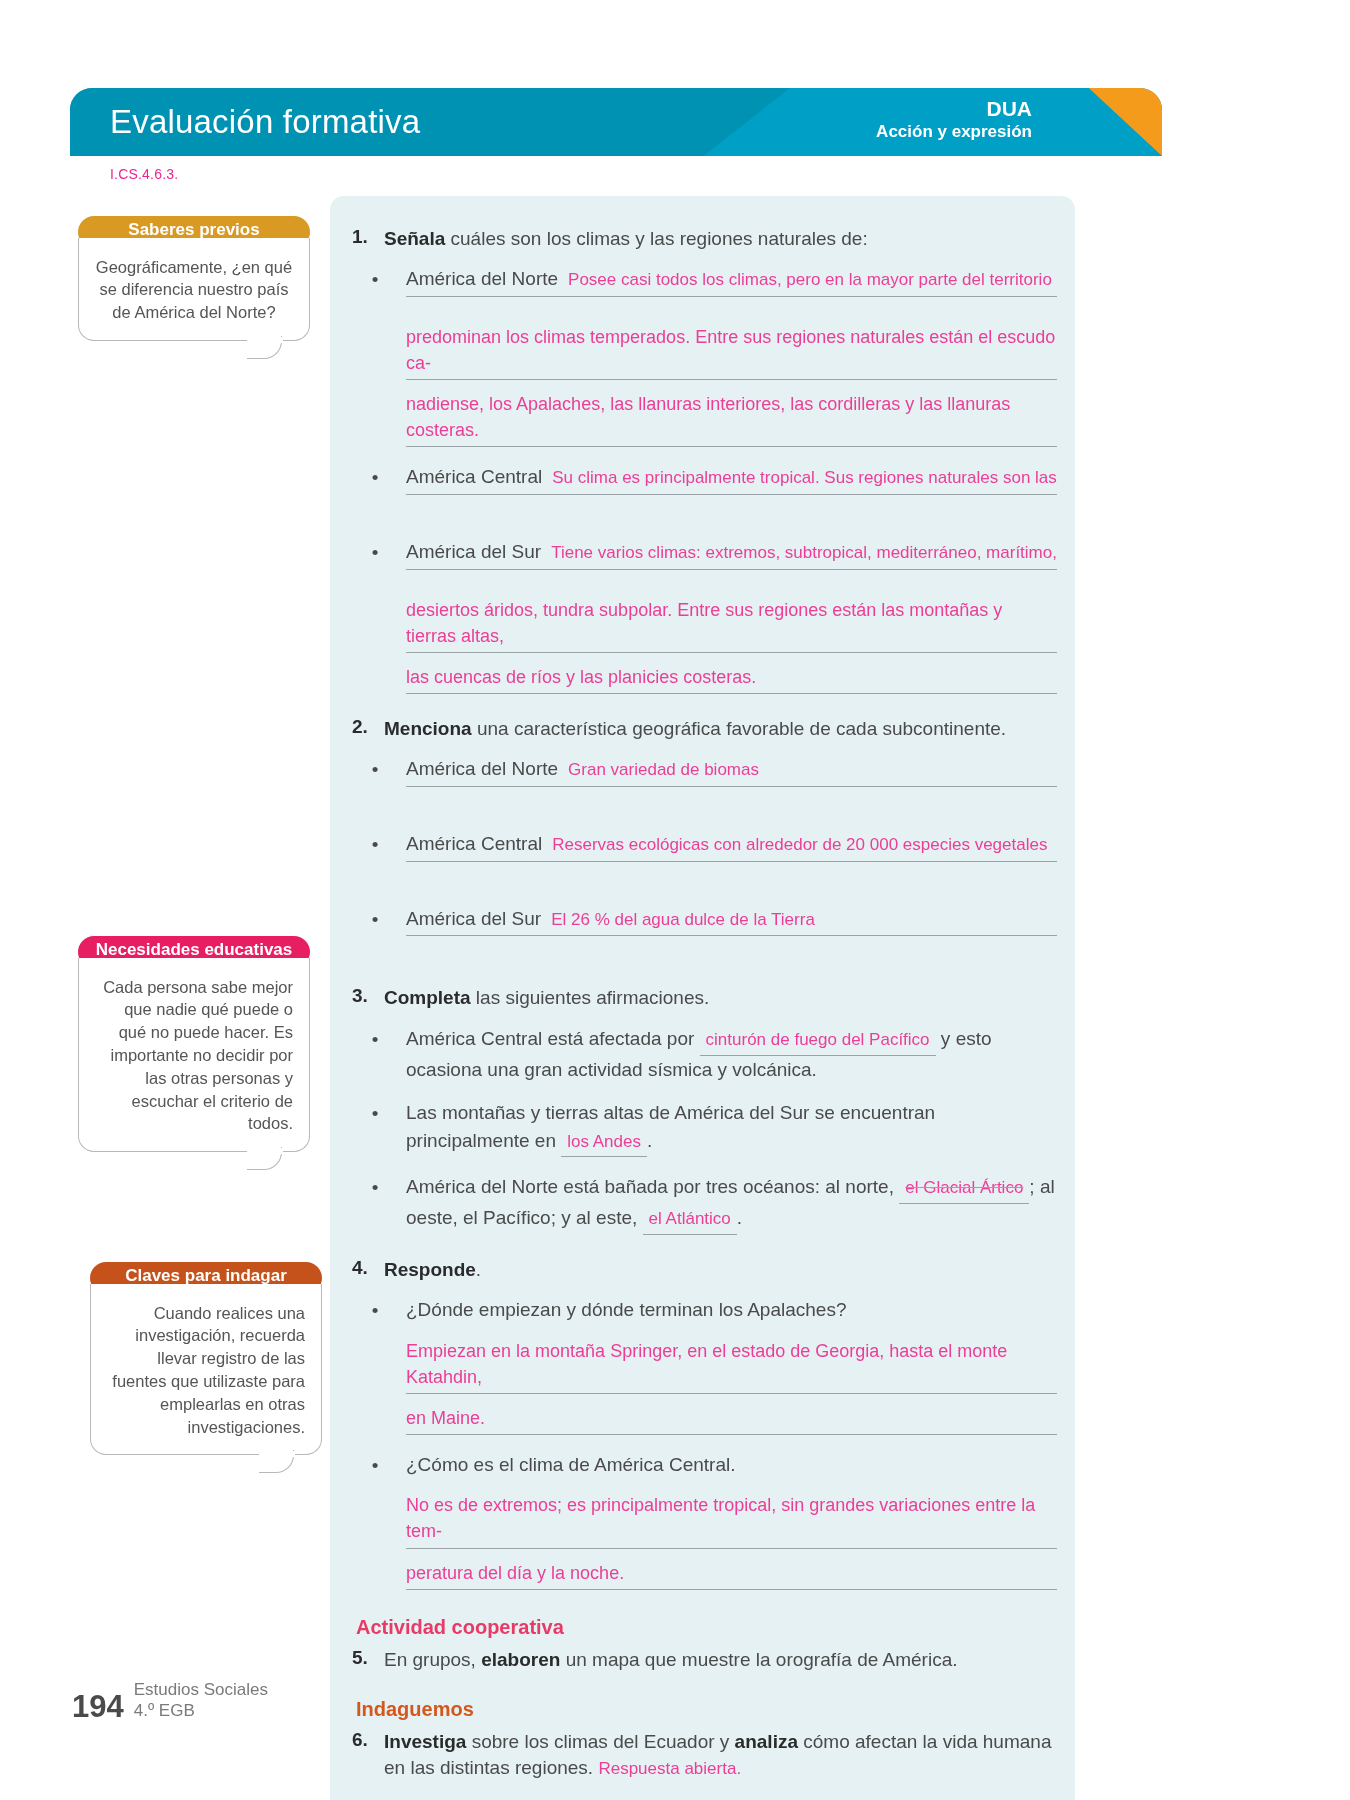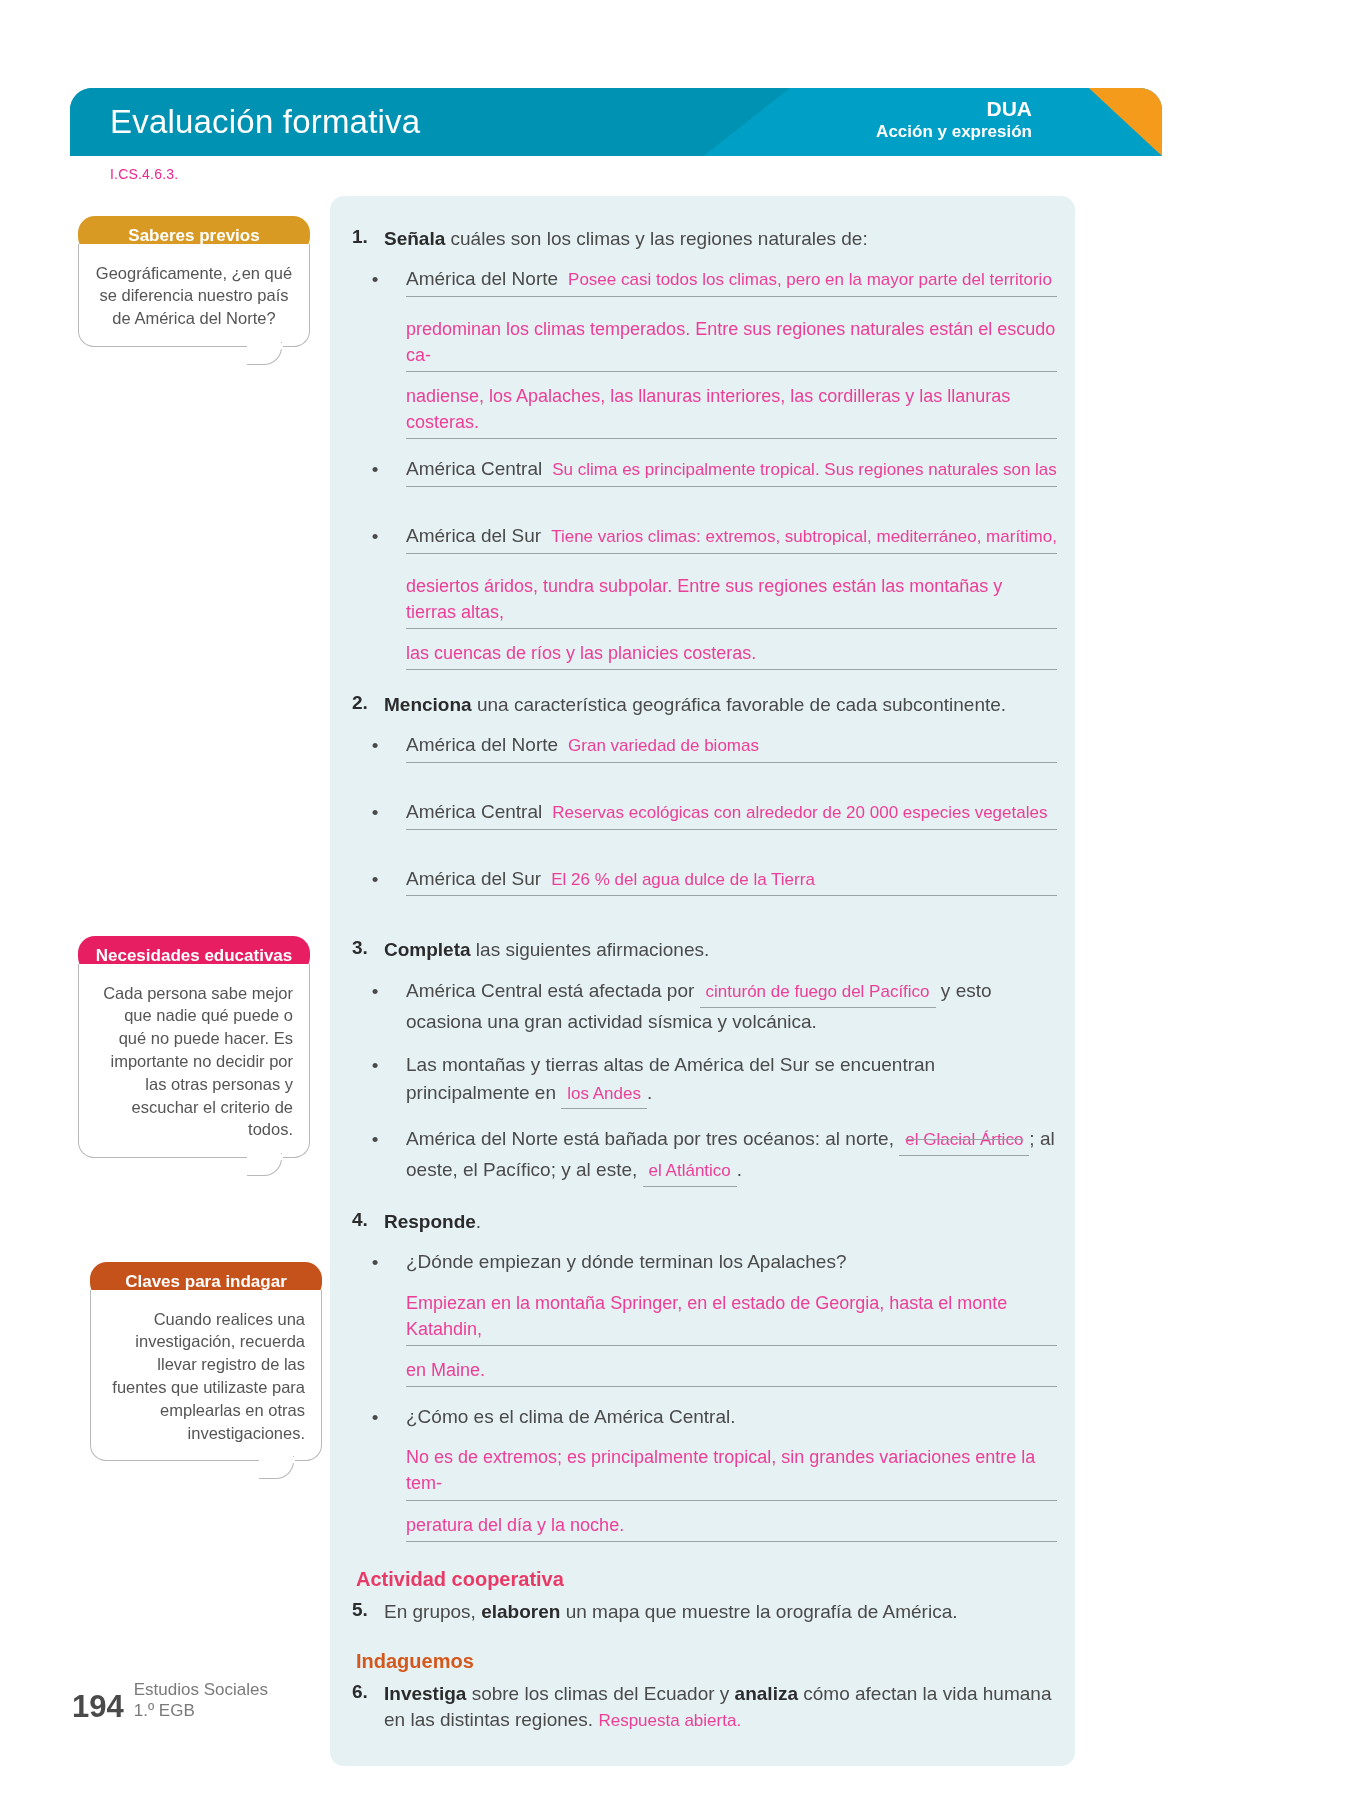--- a/index.html
+++ b/index.html
@@ -90,21 +90,21 @@
   .callout {
     position: absolute;
     width: 232px;
   }
   .callout-badge {
     border-radius: 17px;
     color: #ffffff;
     font-size: 17px;
     font-weight: bold;
     text-align: center;
-    padding: 11px 10px 8px;
+    padding: 5px 10px 8px;
     line-height: 1.1;
   }
   .badge-gold   { background: #d89a22; }
   .badge-pink   { background: #e81e63; }
   .badge-rust   { background: #c5521b; }
 
   .callout-body {
     position: relative;
     background: #ffffff;
     border: 1.6px solid #b8b8b8;
@@ -203,21 +203,21 @@
   .ans-label { white-space: nowrap; }
   .ans {
     color: #ec3e96;
     font-size: 17px;
   }
   .line-row {
     display: flex;
     align-items: baseline;
     border-bottom: 1.2px solid #9aa3a6;
     padding: 0 0 3px 0;
-    margin-bottom: 19px;
+    margin-bottom: 27px;
   }
   .line-row .ans-label {
     font-size: 19px;
     color: #4a4a4a;
     border-bottom: none;
     margin-right: 10px;
     position: relative;
     top: 0;
   }
   .ruled {
@@ -458,15 +458,15 @@
     <div class="q-num">6.</div>
     <div class="q-text"><b>Investiga</b><span> sobre los climas del Ecuador y </span><b>analiza</b><span> cómo afectan la vida humana en las distintas regiones. </span><span class="answer-note">Respuesta abierta.</span></div>
   </div>
 
 </div>
 
 <div class="footer">
   <div class="footer-page">194</div>
   <div class="footer-meta">
     <div>Estudios Sociales</div>
-    <div>1.º EGB</div>
+    <div>4.º EGB</div>
   </div>
 </div>
 
 </body></html>

